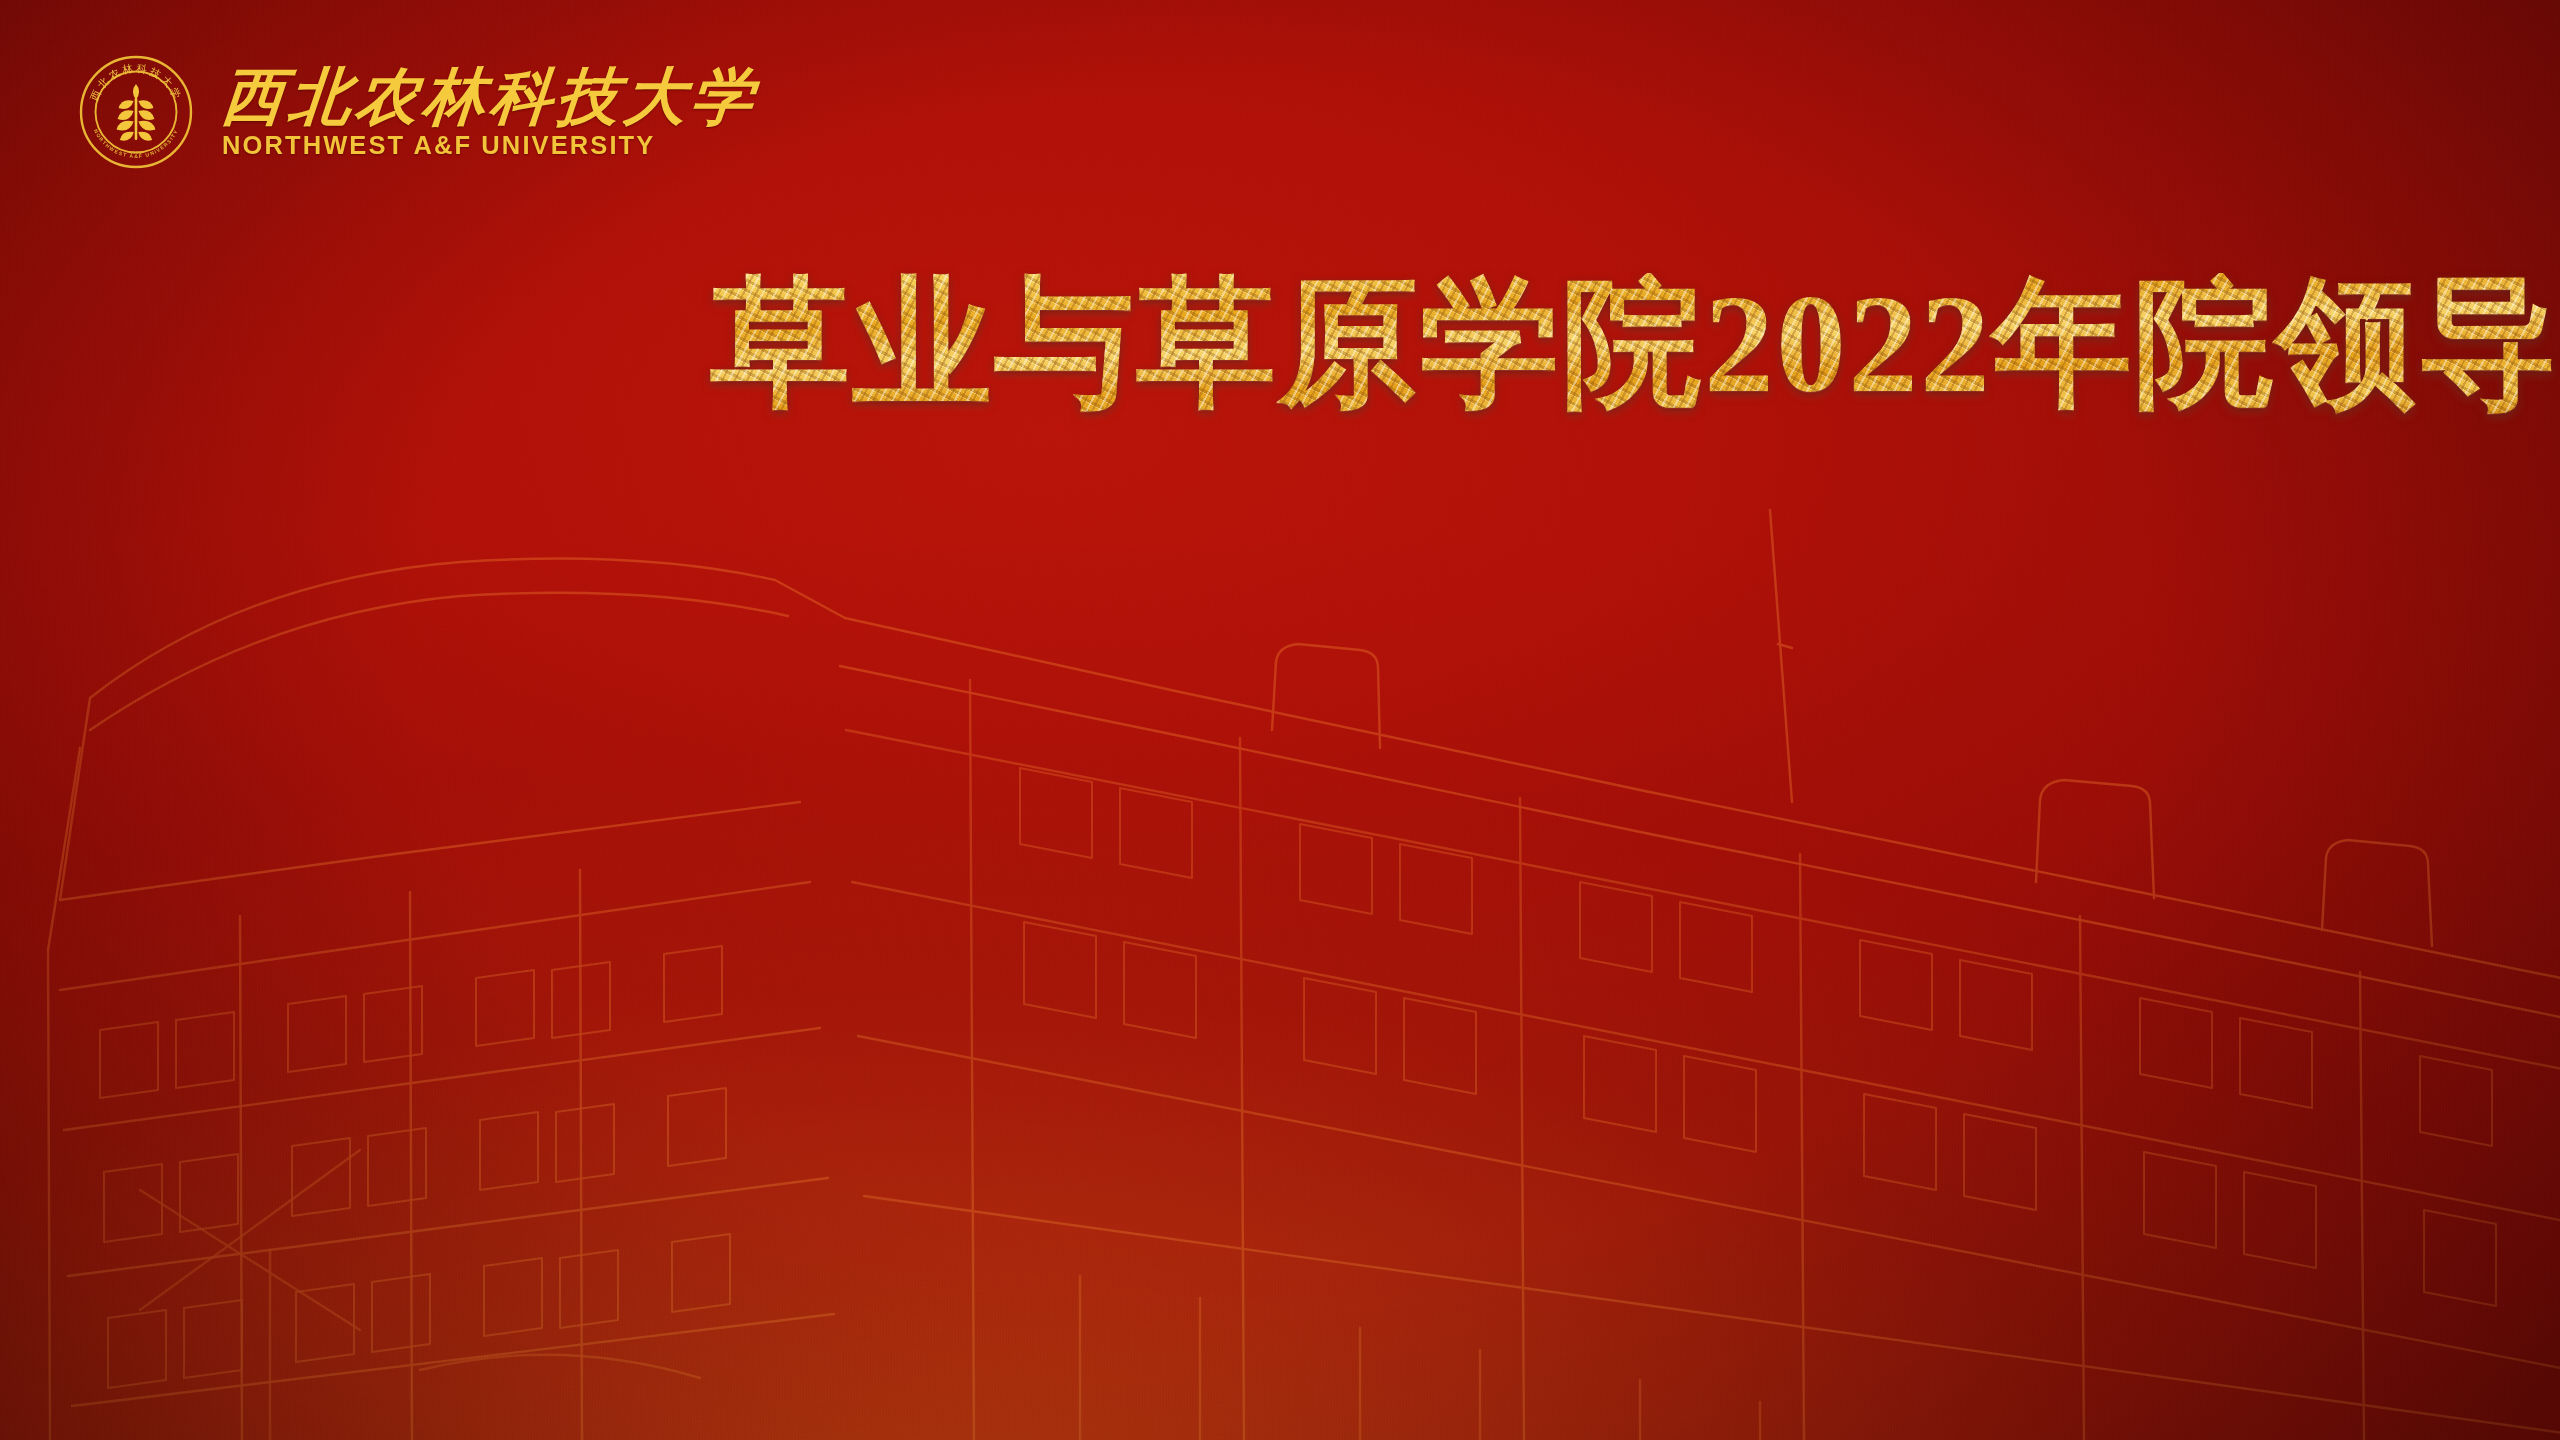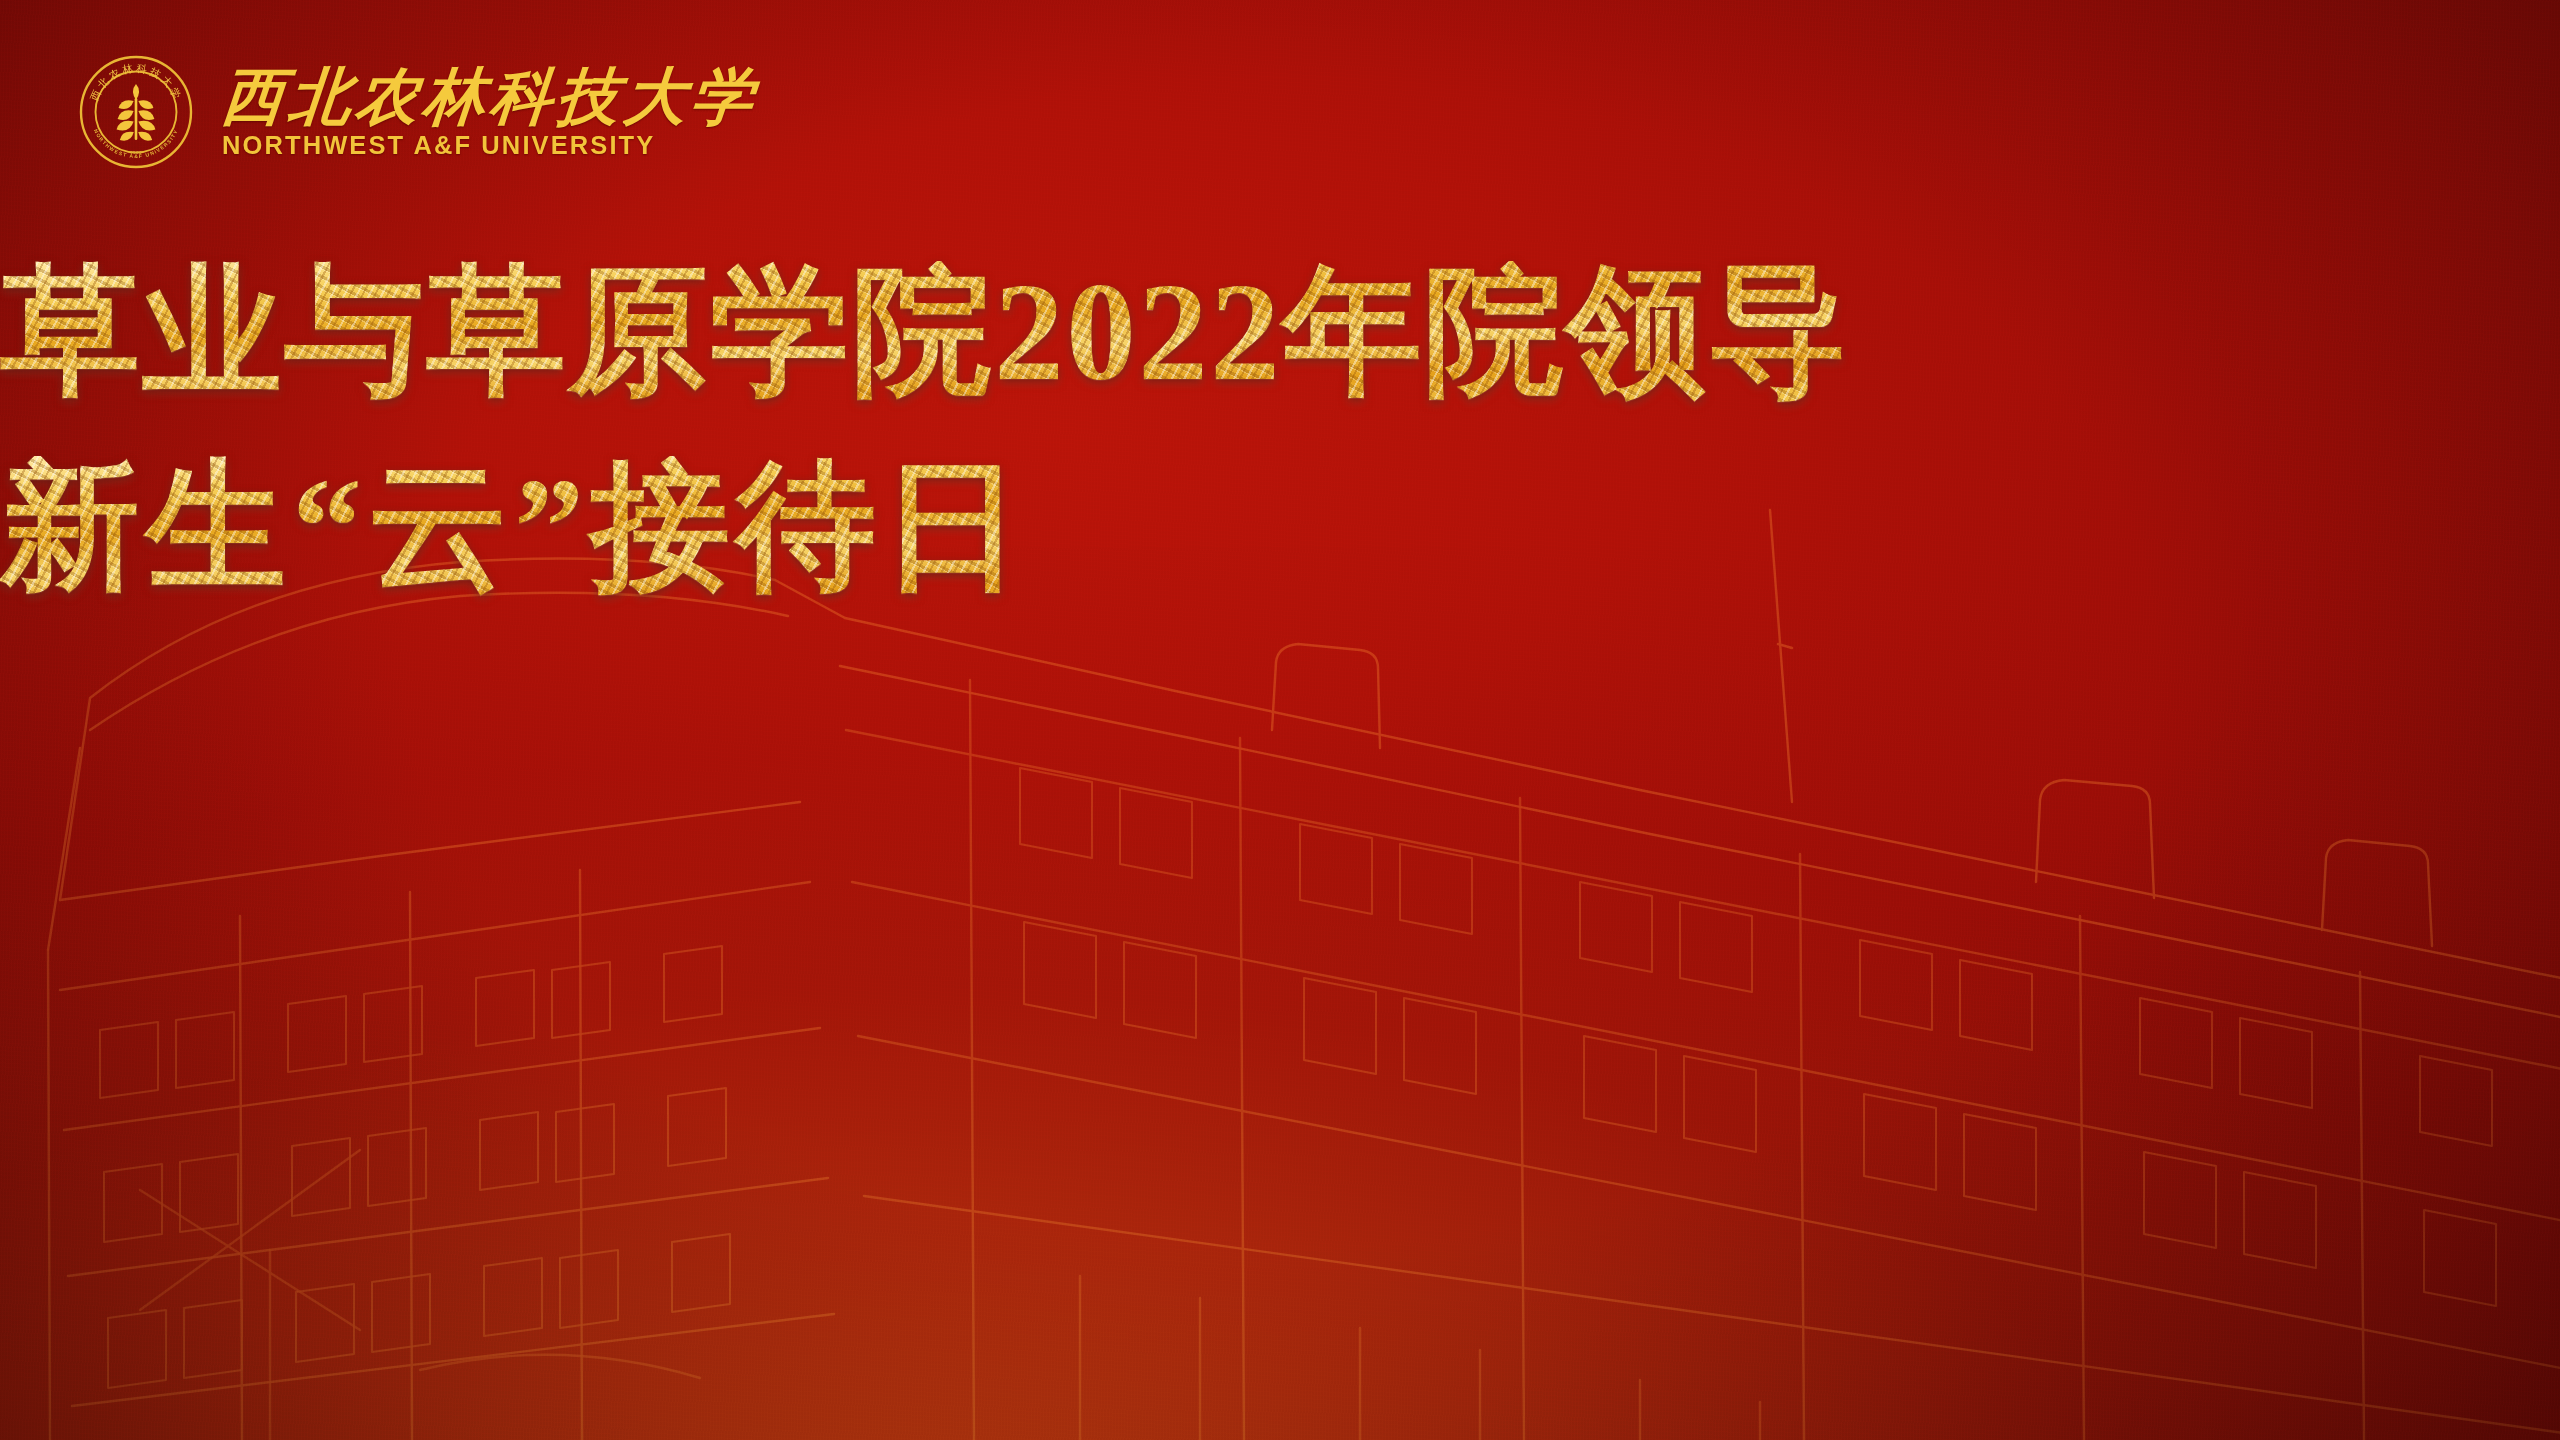--- a/index.html
+++ b/index.html
@@ -122,22 +122,22 @@
     -webkit-background-clip:text;
     background-clip:text;
     color:transparent;
     -webkit-text-fill-color:transparent;
     filter:drop-shadow(0 3px 5px rgba(70,4,2,.62))
            drop-shadow(0 1px 0 rgba(255,238,170,.28));
   }
 
   
   .titles{
-    position:absolute;left:0;right:0;top:261px;
-    text-align:left;
+    position:absolute;left:0;right:0;top:273px;
+    text-align:right;
   }
   .title-line{
     font-family:"Liberation Serif","DejaVu Serif",serif;
     font-weight:700;
     white-space:nowrap;
   }
   .title-1{
     font-size:140px;
     line-height:1.02;
     letter-spacing:2px;
@@ -316,17 +316,16 @@
     </div>
 
     <div class="uni-text">
       <div class="uni-cn">西北农林科技大学</div>
       <div class="uni-en">NORTHWEST A&amp;F UNIVERSITY</div>
     </div>
   </div>
 
   <div class="titles">
     <div class="title-line title-1 gold">草业与草原学院2022年院领导</div>
-    <div class="title-line title-2 gold">新生“云”接待日</div>
   </div>
 
 
 </div>
 
 </body></html>

